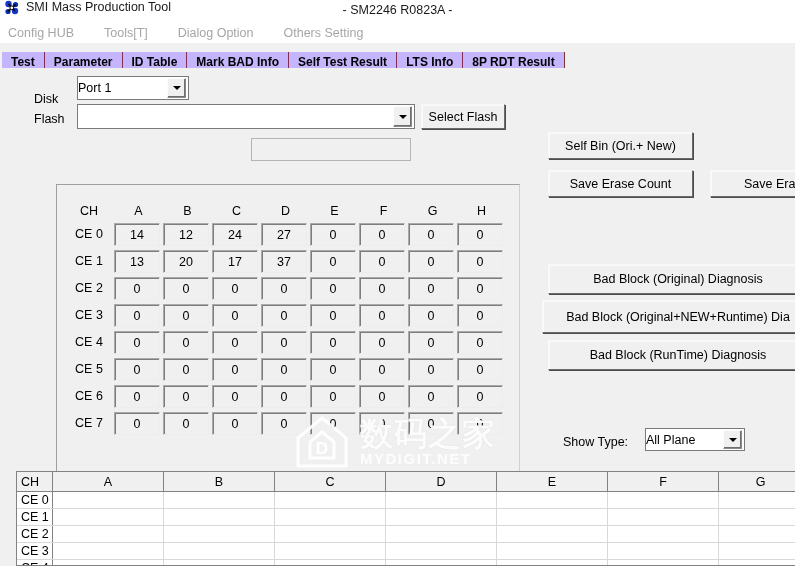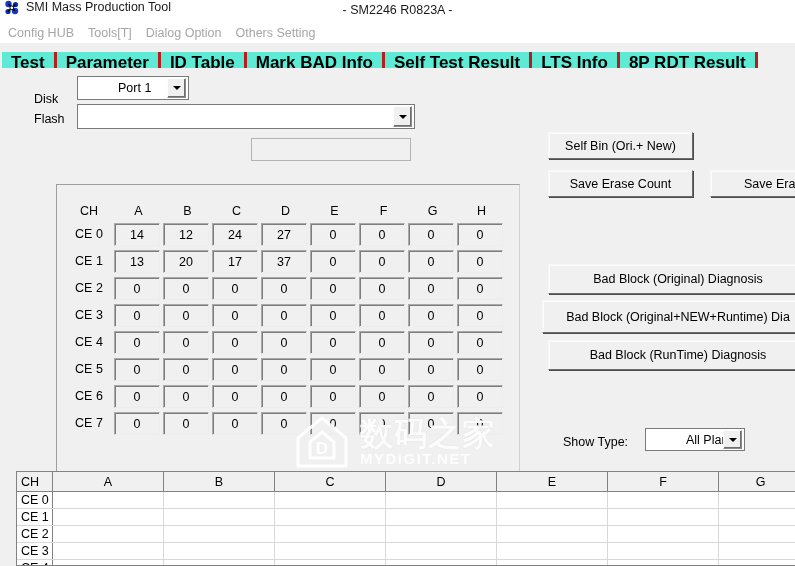--- a/index.html
+++ b/index.html
@@ -48,45 +48,45 @@
     top: 3px;
   }
 
   
   .menubar {
     height: 21px;
     display: flex;
     align-items: center;
     padding-left: 6px;
     background: #ffffff;
-    gap: 10px;
+    gap: 26px;
   }
   .menu-item {
     font-size: 12.5px;
     color: #a6a6a6;
     padding: 0 2px;
     white-space: nowrap;
   }
 
   
   .tabstrip {
     height: 25px;
     background: #f0f0f0;
     position: relative;
     border-bottom: 1px solid #a0a0a0;
     display: flex;
     align-items: flex-end;
     padding-left: 2px;
   }
   .tab {
     font-weight: bold;
-    font-size: 17px;
-    color: #000;
-    background: #5eead4;
-    border-right: 3px solid #b91c1c;
+    font-size: 12px;
+    color: #000;
+    background: #c4b5fd;
+    border-right: 1px solid #b91c1c;
     padding: 3px 9px 4px 9px;
     height: 17px;
     box-sizing: border-box;
     line-height: 15px;
     white-space: nowrap;
     position: relative;
     top: 1px;
   }
   .tab.active {
     background: #f0f0f0;
@@ -123,25 +123,24 @@
     position: absolute;
     box-sizing: border-box;
     background: #ffffff;
     border: 1px solid #7a7a7a;
     display: flex;
     align-items: center;
     font-size: 12.5px;
     color: #000;
   }
   .combo .cval {
-    padding-left: 12px;
+    padding-left: 0;
     flex: 1 1 auto;
     white-space: nowrap;
     overflow: hidden;
-    margin-left: 28px;
   }
   .combo .carrow {
     width: 17px;
     height: calc(100% - 4px);
     margin-right: 2px;
     background: #f0f0f0;
     border: 1px solid #fdfdfd;
     border-right-color: #8a8a8a;
     border-bottom-color: #8a8a8a;
     box-shadow: inset -1px -1px 0 #6f6f6f;
@@ -378,20 +377,21 @@
       </span>
   </div>
 
   <div class="lbl" style="left:34px; top:44px;">Flash</div>
   <div class="combo" style="left:77px; top:36px; width:338px; height:25px;">
     <span class="cval"></span>
     <span class="carrow">
         <i></i>
       </span>
   </div>
+  <div class="btn" style="left:421px; top:36px; width:84px; height:25px;">Select Flash</div>
 
   <div class="tbox" style="left:251px; top:70px; width:160px; height:23px;"></div>
 
   <div class="groupbox" style="left:56px; top:116px; width:464px; height:348px;"></div>
 
   <div class="colhead" style="left:68px; top:136px; width:42px;">CH</div>
   <div class="colhead" style="left:114px; top:136px; width:49px;">A</div>
   <div class="colhead" style="left:163px; top:136px; width:49px;">B</div>
   <div class="colhead" style="left:212px; top:136px; width:49px;">C</div>
   <div class="colhead" style="left:261px; top:136px; width:49px;">D</div>

